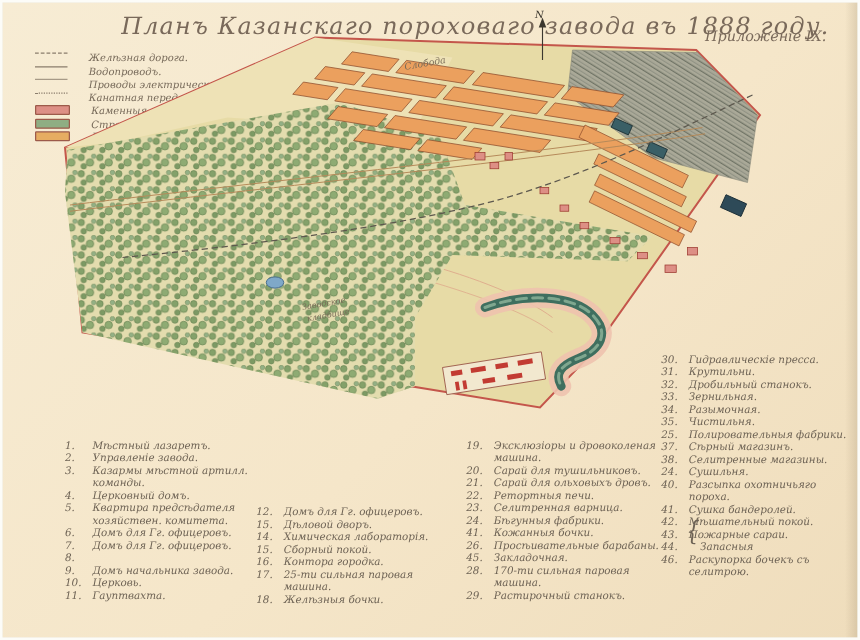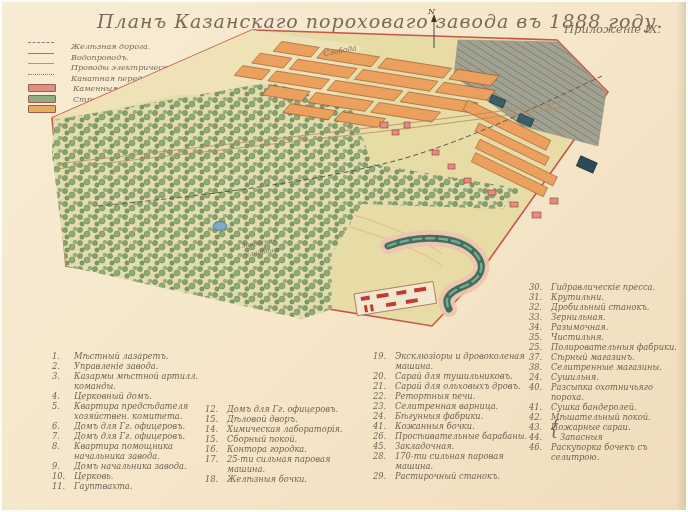--- a/index.html
+++ b/index.html
@@ -229,21 +229,20 @@
         <span class="lab">Домъ для Гг. офицеровъ.</span>
       </div>
 
       <div class="row">
         <span class="no">7.</span>
         <span class="lab">Домъ для Гг. офицеровъ.</span>
       </div>
 
       <div class="row">
         <span class="no">8.</span>
-        <span class="lab">Квартира помощника начальника завода.</span>
       </div>
 
       <div class="row">
         <span class="no">9.</span>
         <span class="lab">Домъ начальника завода.</span>
       </div>
 
       <div class="row">
         <span class="no">10.</span>
         <span class="lab">Церковь.</span>

